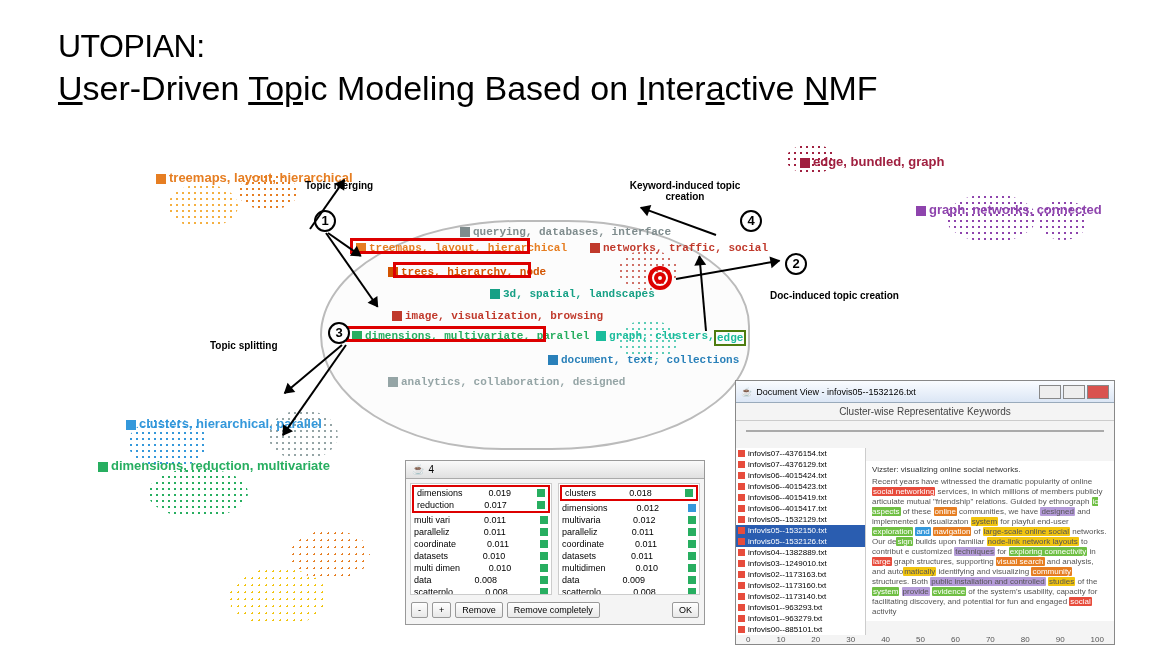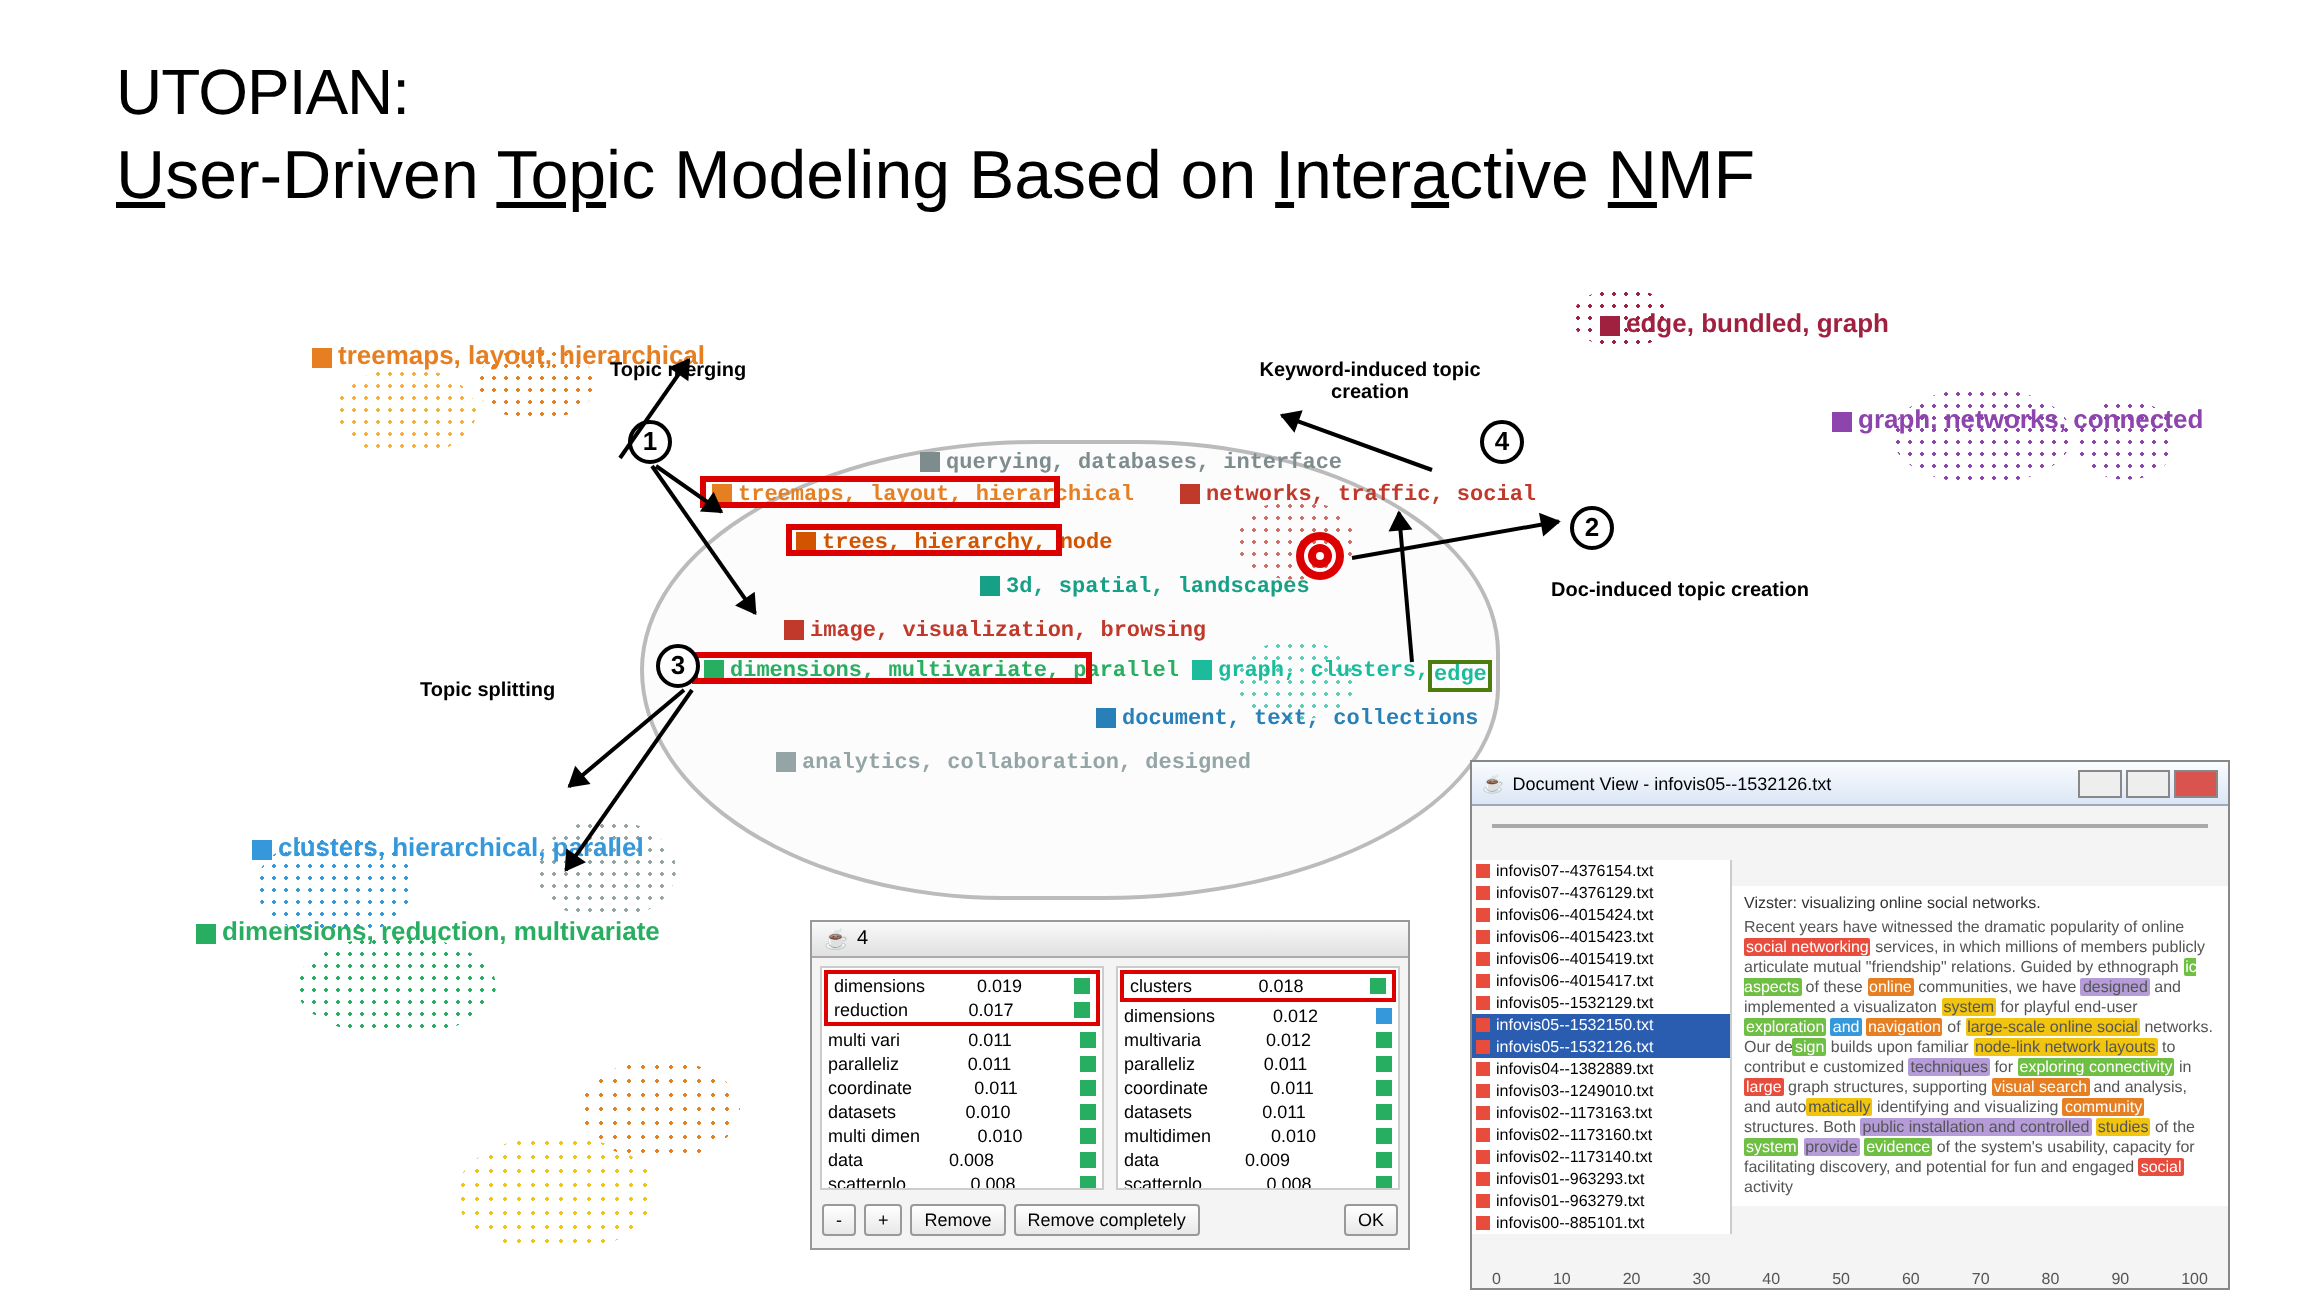--- a/index.html
+++ b/index.html
@@ -74,21 +74,21 @@
   <div class="cblob" style="left:268px;top:270px;width:70px;height:50px;background:radial-gradient(circle,#95a5a6 1px,transparent 1px);background-size:6px 6px;"></div>
   <div class="cblob" style="left:228px;top:428px;width:100px;height:58px;background:radial-gradient(circle,#f1c40f 1px,transparent 1px);background-size:7px 7px;"></div>
   <div class="cblob" style="left:290px;top:390px;width:80px;height:50px;background:radial-gradient(circle,#e67e22 1px,transparent 1px);background-size:7px 7px;"></div>
   <div class="cblob" style="left:618px;top:110px;width:60px;height:40px;background:radial-gradient(circle,#c0392b 1px,transparent 1px);background-size:6px 6px;"></div>
   <div class="cblob" style="left:618px;top:180px;width:60px;height:40px;background:radial-gradient(circle,#1abc9c 1px,transparent 1px);background-size:6px 6px;"></div>
 
   <div class="center-cloud"></div>
 
   <div class="inner-label" style="left:460px;top:86px;color:#7f8c8d"><span class="sq" style="background:#7f8c8d"></span><span>querying, databases, interface</span></div>
   <div class="inner-label" style="left:356px;top:102px;color:#e67e22"><span class="sq" style="background:#e67e22"></span><span>treemaps, layout, hierarchical</span></div>
-  <div class="inner-label" style="left:398px;top:126px;color:#d35400"><span class="sq" style="background:#d35400"></span><span>trees, hierarchy, node</span></div>
+  <div class="inner-label" style="left:388px;top:126px;color:#d35400"><span class="sq" style="background:#d35400"></span><span>trees, hierarchy, node</span></div>
   <div class="inner-label" style="left:590px;top:102px;color:#c0392b"><span class="sq" style="background:#c0392b"></span><span>networks, traffic, social</span></div>
   <div class="inner-label" style="left:490px;top:148px;color:#16a085"><span class="sq" style="background:#16a085"></span><span>3d, spatial, landscapes</span></div>
   <div class="inner-label" style="left:392px;top:170px;color:#c0392b"><span class="sq" style="background:#c0392b"></span><span>image, visualization, browsing</span></div>
   <div class="inner-label" style="left:352px;top:190px;color:#27ae60"><span class="sq" style="background:#27ae60"></span><span>dimensions, multivariate, parallel</span></div>
   <div class="inner-label" style="left:596px;top:190px;color:#1abc9c"><span class="sq" style="background:#1abc9c"></span><span>graph, clusters,</span></div>
   <div class="inner-label" style="left:714px;top:190px;color:#1abc9c;border:2px solid #4d7c0f;padding:0 1px"><span>edge</span></div>
   <div class="inner-label" style="left:548px;top:214px;color:#2980b9"><span class="sq" style="background:#2980b9"></span><span>document, text, collections</span></div>
   <div class="inner-label" style="left:388px;top:236px;color:#95a5a6"><span class="sq" style="background:#95a5a6"></span><span>analytics, collaboration, designed</span></div>
 
   <div class="cluster-label" style="left:800px;top:14px;color:#a02040"><span class="sq" style="background:#a02040"></span><span>edge, bundled, graph</span></div>
@@ -99,21 +99,21 @@
 
   <div class="red-box1" style="left:350px;top:98px;width:180px;height:16px"></div>
   <div class="red-box1" style="left:393px;top:122px;width:138px;height:16px"></div>
   <div class="red-box1" style="left:346px;top:186px;width:200px;height:16px"></div>
   <div class="red-ring" style="left:648px;top:126px;width:24px;height:24px"></div>
   <div class="red-ring" style="left:654px;top:132px;width:12px;height:12px"></div>
 
   <div class="interaction-label" style="left:305px;top:40px">Topic merging</div>
   <div class="interaction-label" style="left:620px;top:40px;width:130px;text-align:center">Keyword-induced topic creation</div>
   <div class="interaction-label" style="left:210px;top:200px">Topic splitting</div>
-  <div class="interaction-label" style="left:770px;top:150px;width:140px;text-align:center">Doc-induced topic creation</div>
+  <div class="interaction-label" style="left:770px;top:150px;width:140px;">Doc-induced topic creation</div>
 
   <div class="circle-num" style="left:314px;top:70px">1</div>
   <div class="circle-num" style="left:785px;top:113px">2</div>
   <div class="circle-num" style="left:328px;top:182px">3</div>
   <div class="circle-num" style="left:740px;top:70px">4</div>
 
   <div class="arrow" style="left:310px;top:88px;width:60px;transform:rotate(-55deg)"></div>
   <div class="arrow" style="left:328px;top:92px;width:40px;transform:rotate(35deg)"></div>
   <div class="arrow" style="left:326px;top:92px;width:90px;transform:rotate(55deg)"></div>
   <div class="arrow" style="left:342px;top:204px;width:75px;transform:rotate(140deg)"></div>
@@ -240,20 +240,21 @@
   </div>
 
   <div class="docview">
     <div class="dv-titlebar">
       <span style="color:#c0392b;font-weight:bold;margin-right:4px">☕</span>
       <span style="flex:1">Document View - infovis05--1532126.txt</span>
       <span class="dv-winbtn"></span>
       <span class="dv-winbtn"></span>
       <span class="dv-winbtn dv-close"></span>
     </div>
+    <div class="dv-head">Cluster-wise Representative Keywords</div>
     <div class="dv-slider">
       <div class="dv-slider-track"></div>
     </div>
     <div class="dv-slider-ticks" style="padding:0 10px">
       <span>0</span>
         <span>10</span>
         <span>20</span>
         <span>30</span>
         <span>40</span>
         <span>50</span>

